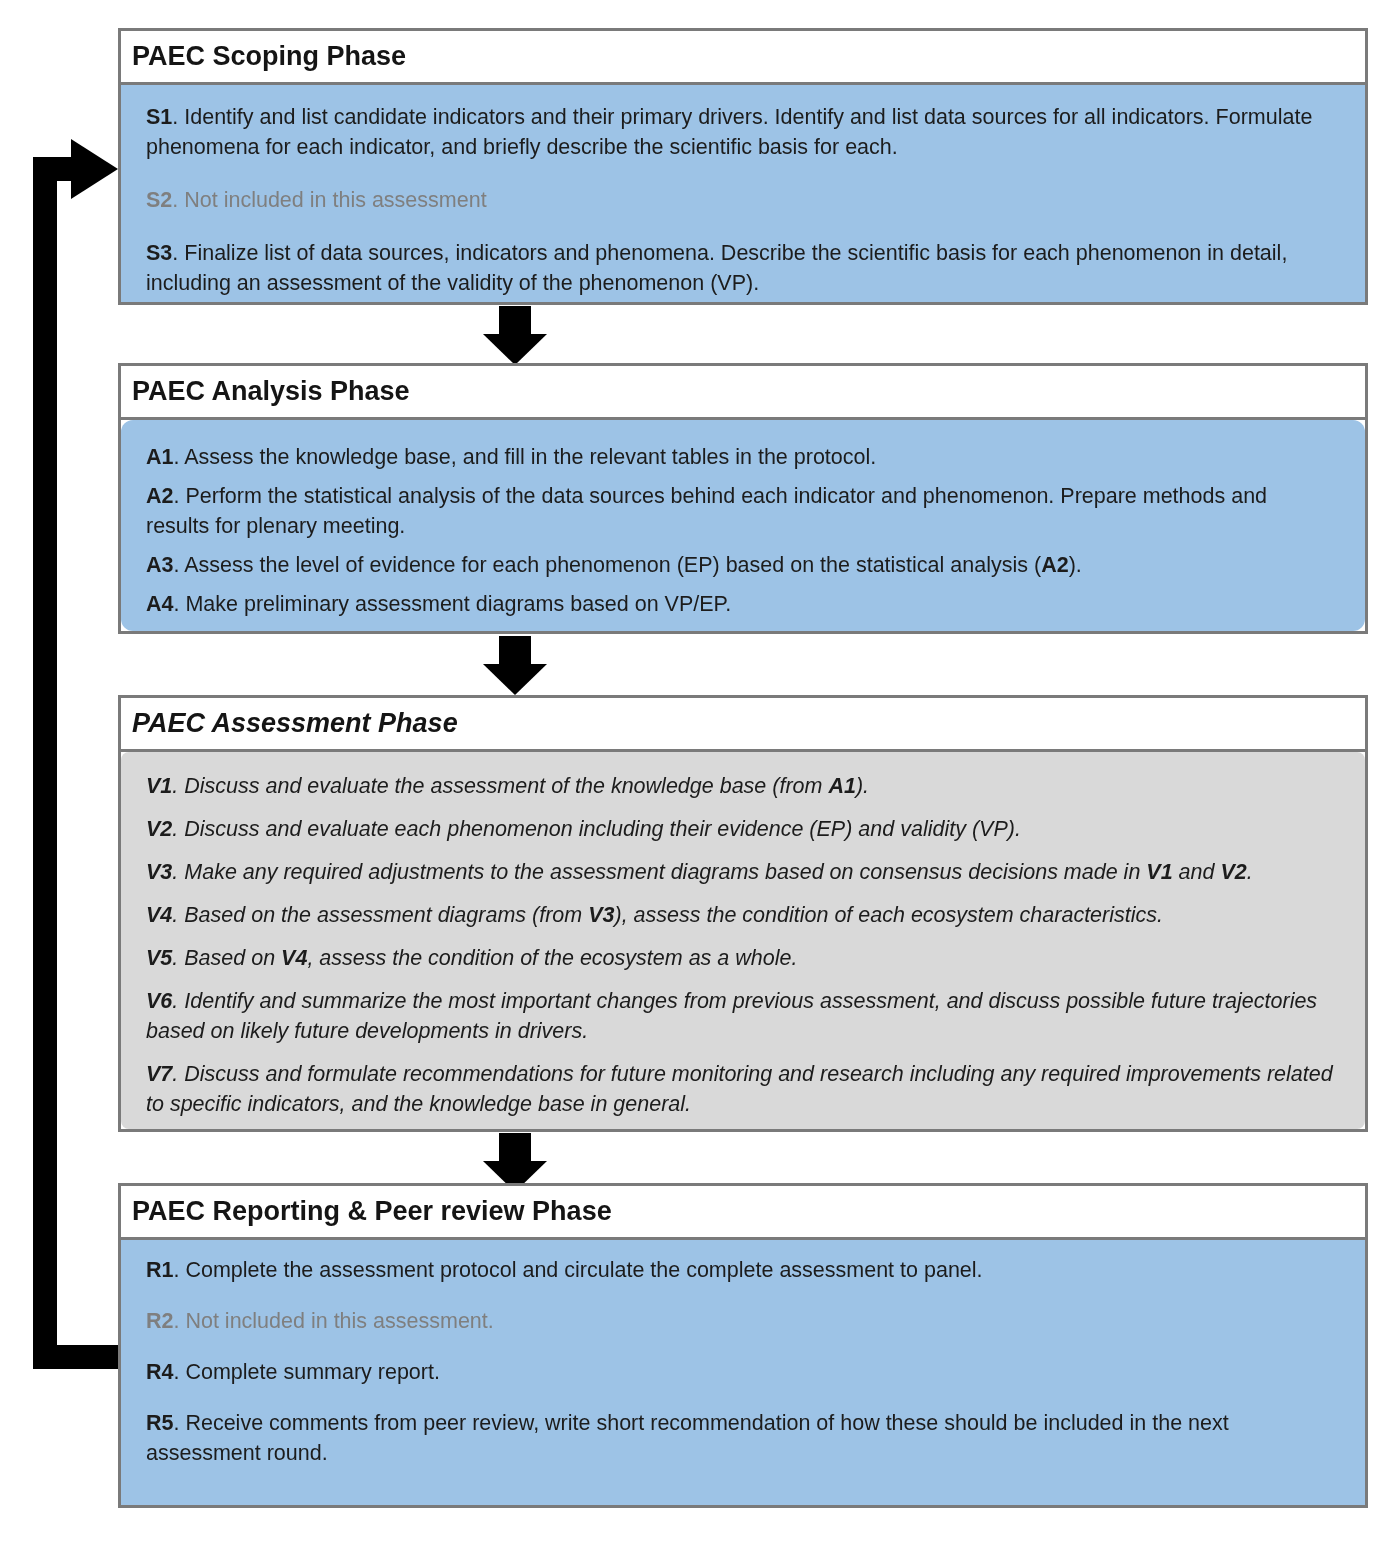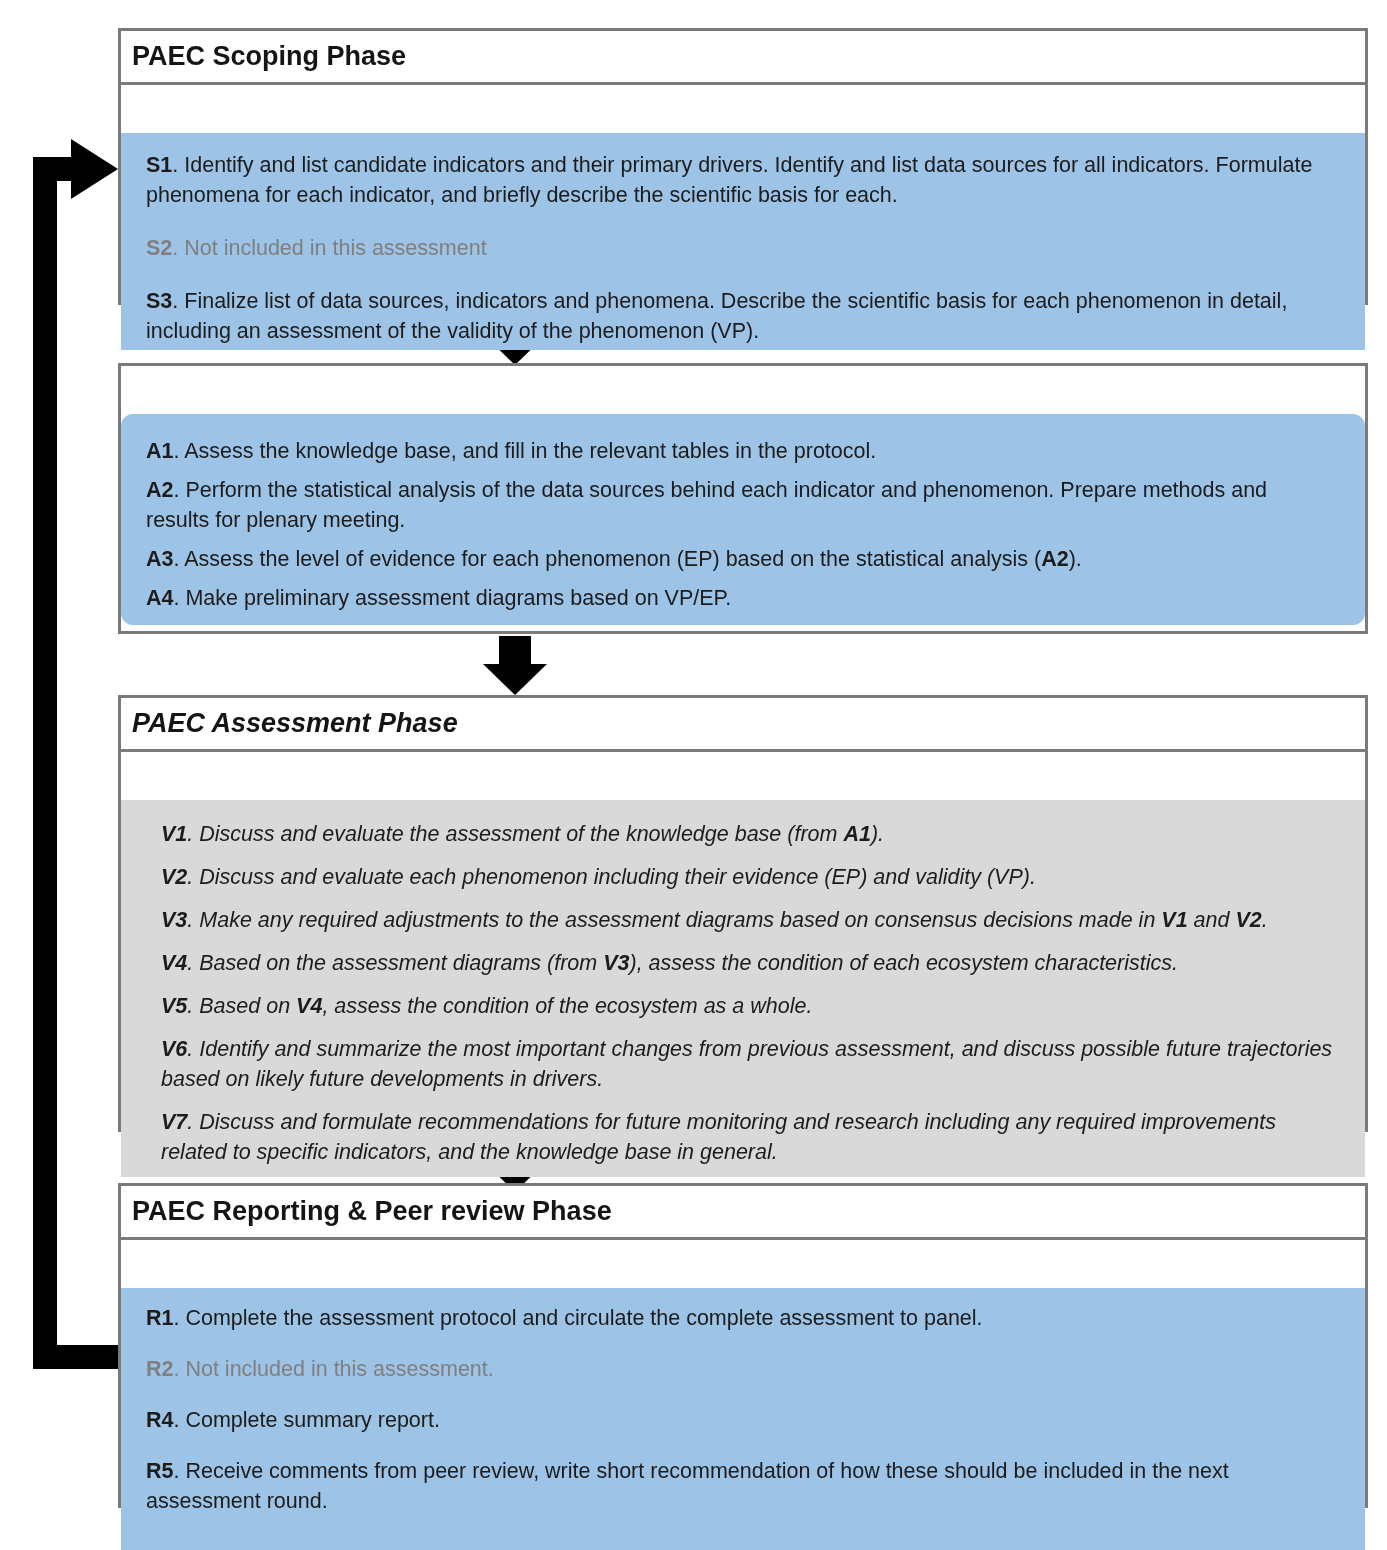--- a/index.html
+++ b/index.html
@@ -43,28 +43,27 @@
     margin: 0;
     font-size: 27px;
     font-weight: bold;
     color: #151515;
     letter-spacing: 0px;
   }
   .phase-body {
     box-sizing: border-box;
     height: calc(100% - 54px);
     overflow: hidden;
-    margin-top: 48px;
   }
   .phase.blue .phase-body { background: var(--blue, #9dc3e6); }
   .phase.gray .phase-body { background: var(--gray, #d9d9d9); }
 
   .phase-0 .phase-body { padding: 17px 30px 0 25px; }
   .phase-1 .phase-body { padding: 22px 30px 0 25px; border-radius: 12px; }
-  .phase-2 .phase-body { padding: 19px 30px 0 40px; }
+  .phase-2 .phase-body { padding: 19px 30px 0 25px; border-radius: 8px; }
   .phase-3 .phase-body { padding: 15px 30px 0 25px; }
 
   .item {
     margin: 0;
     font-size: 21.5px;
     line-height: 30px;
     color: #1c1c1c;
   }
   .phase-0 .item { margin-bottom: 23px; }
   .phase-1 .item { margin-bottom: 9px;  }
@@ -142,20 +141,23 @@
         <header class="phase-header">
           <h2>PAEC Scoping Phase</h2>
         </header>
         <div class="phase-body">
           <p class="item"><span class="lbl">S1</span><span class="txt">. Identify and list candidate indicators and their primary drivers. Identify and list data sources for all indicators. Formulate phenomena for each indicator, and briefly describe the scientific basis for each.</span></p>
           <p class="item muted"><span class="lbl">S2</span><span class="txt">. Not included in this assessment</span></p>
           <p class="item"><span class="lbl">S3</span><span class="txt">. Finalize list of data sources, indicators and phenomena. Describe the scientific basis for each phenomenon in detail, including an assessment of the validity of the phenomenon (VP).</span></p>
         </div>
       </section>
       <section class="phase phase-1 blue">
+        <header class="phase-header">
+          <h2>PAEC Analysis Phase</h2>
+        </header>
         <div class="phase-body">
           <p class="item"><span class="lbl">A1</span><span class="txt">. Assess the knowledge base, and fill in the relevant tables in the protocol.</span></p>
           <p class="item"><span class="lbl">A2</span><span class="txt">. Perform the statistical analysis of the data sources behind each indicator and phenomenon. Prepare methods and results for plenary meeting.</span></p>
           <p class="item"><span class="lbl">A3</span><span class="txt">. Assess the level of evidence for each phenomenon (EP) based on the statistical analysis (<b>A2</b>).</span></p>
           <p class="item"><span class="lbl">A4</span><span class="txt">. Make preliminary assessment diagrams based on VP/EP.</span></p>
         </div>
       </section>
       <section class="phase phase-2 gray">
         <header class="phase-header">
           <h2>PAEC Assessment Phase</h2>

